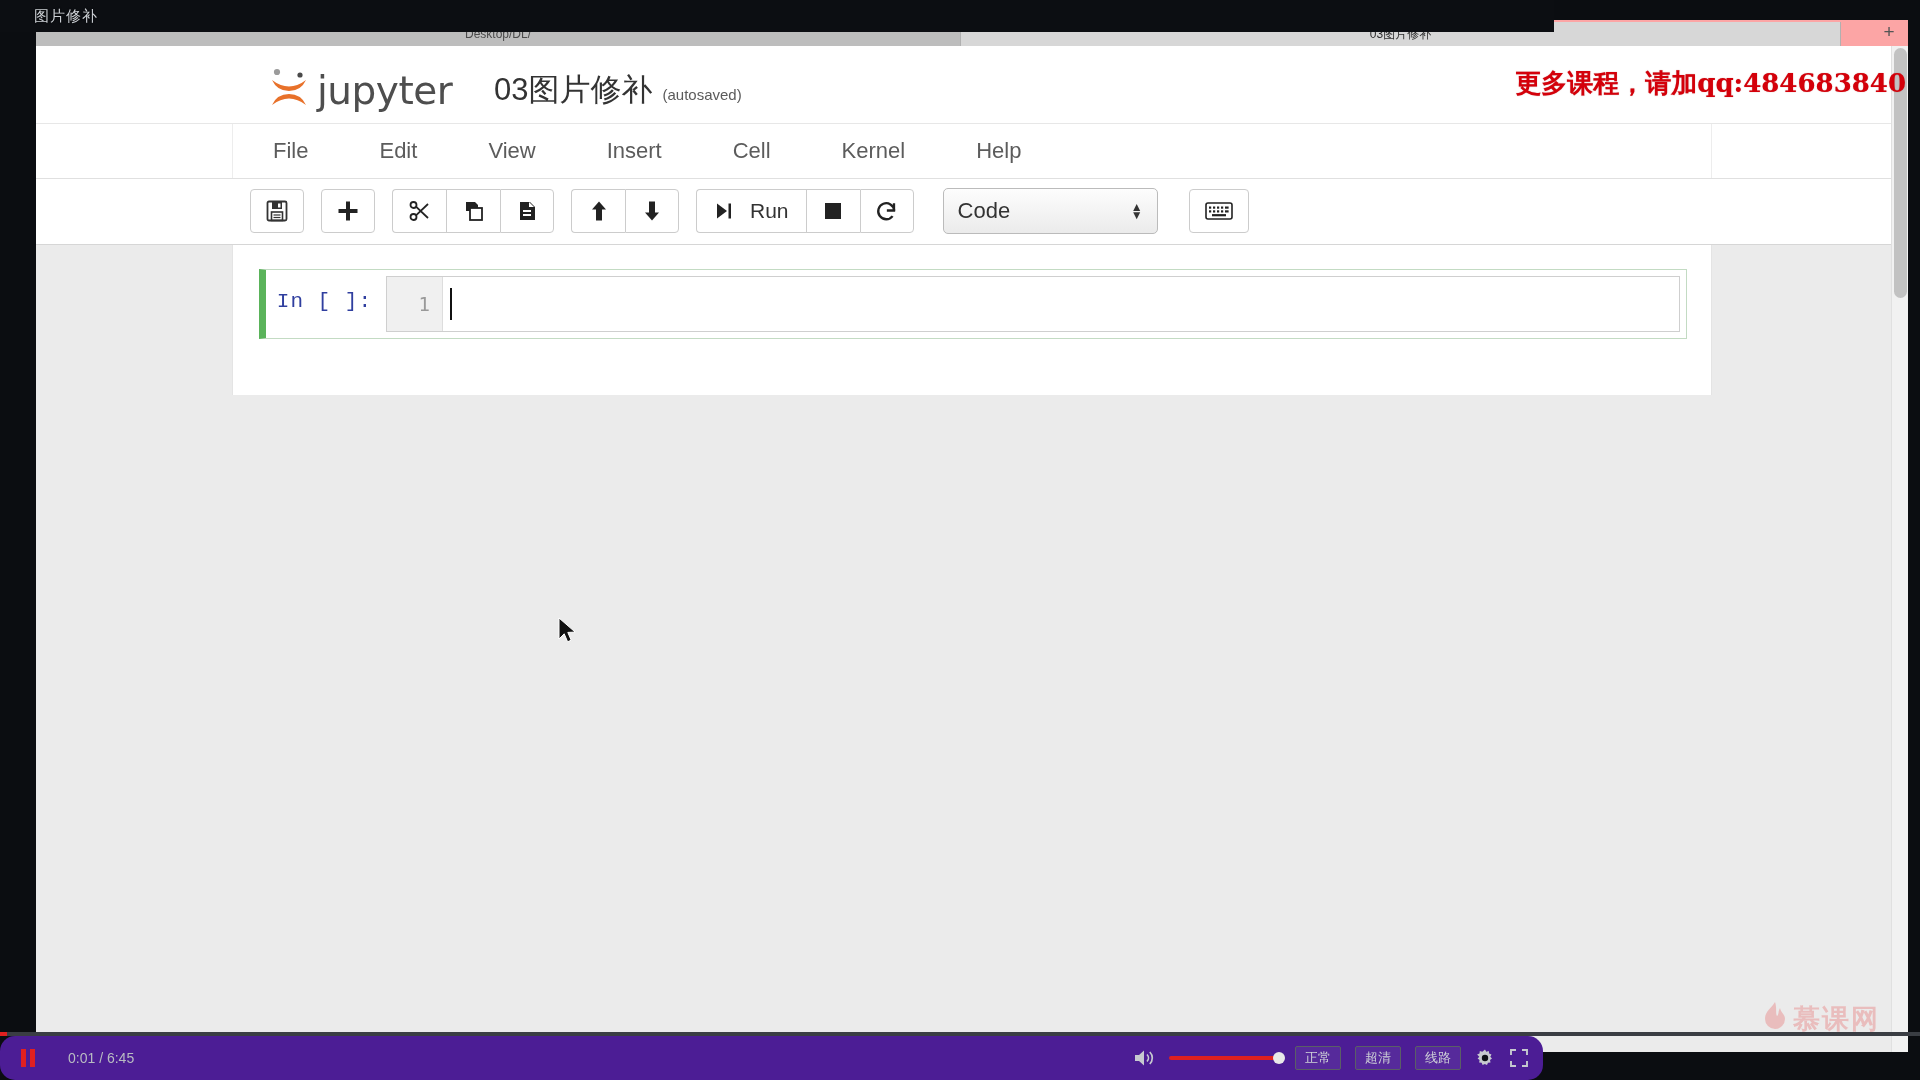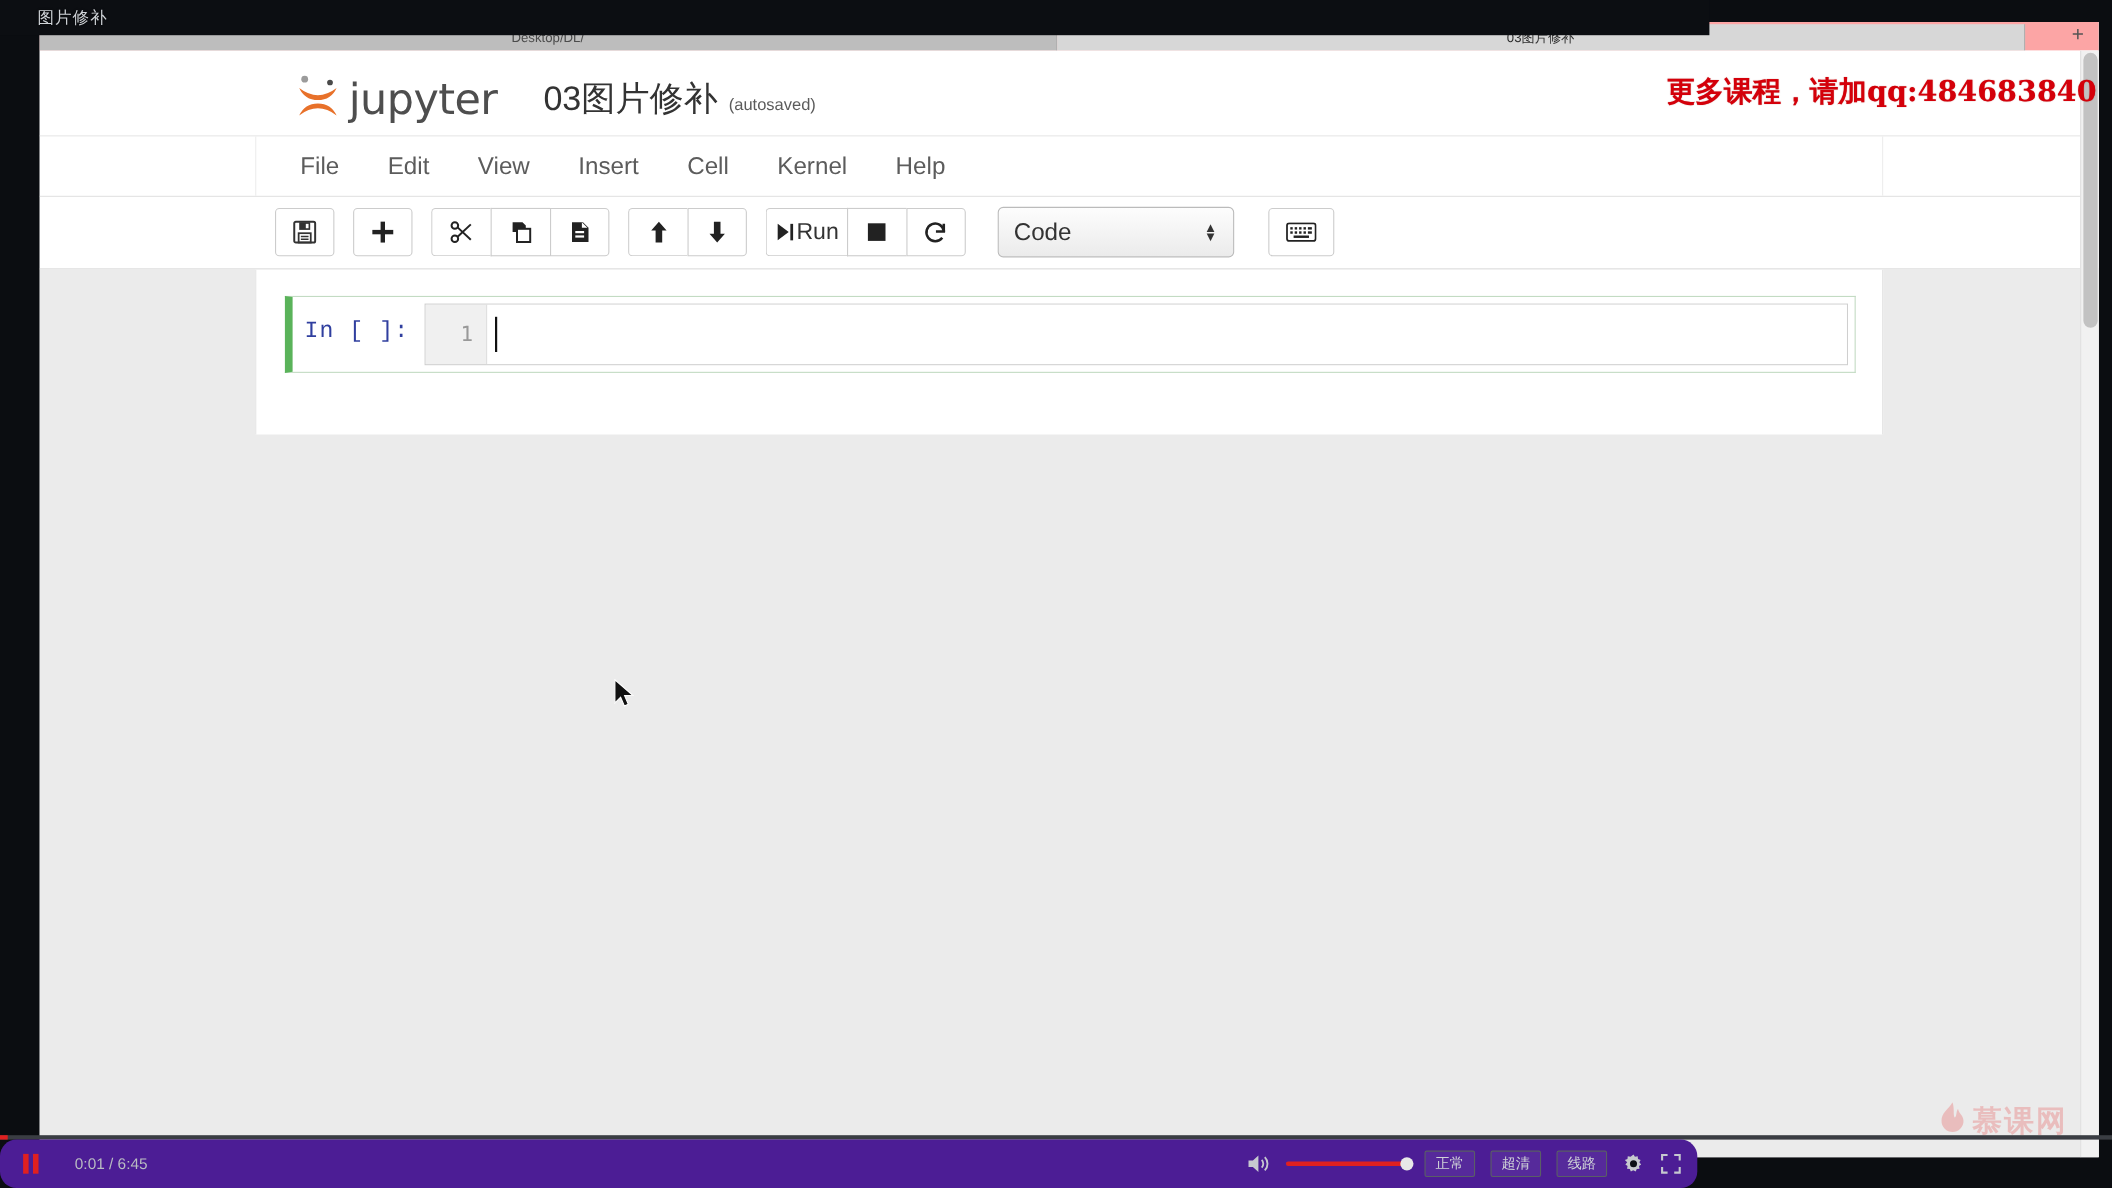--- a/index.html
+++ b/index.html
@@ -180,20 +180,21 @@
   #menubar {
     position: relative;
     width: 1480px;
     margin: 0 auto;
     height: 54px;
     display: flex;
     align-items: center;
     border-left: 1px solid #ededed;
     border-right: 1px solid #ededed;
     padding-left: 18px;
+    gap: 27px;
   }
   .menu-item {
     font-size: 22px;
     color: #5c5c5c;
     padding: 8px 22px;
     font-family: "Liberation Sans", sans-serif;
   }
   #menubar-right {
     position: absolute;
     right: 16px;
@@ -250,21 +251,21 @@
     background: #fff;
     display: flex;
     align-items: center;
     justify-content: center;
     color: #333;
   }
   .btn-group .tbtn { border-radius: 0; border-right-width: 0; }
   .btn-group .tbtn:first-child { border-radius: 4px 0 0 4px; }
   .btn-group .tbtn:last-child { border-radius: 0 4px 4px 0; border-right-width: 1px; }
   .btn-group .tbtn:only-child { border-radius: 4px; border-right-width: 1px; }
-  .tbtn.wide { width: auto; padding: 0 7px; gap: 0; font-size: 21px; color: #333; }
+  .tbtn.wide { width: auto; padding: 0 17px; gap: 16px; font-size: 21px; color: #333; }
   .tbtn svg { display: block; }
 
   #celltype-select {
     width: 215px; height: 46px;
     border: 1px solid #bbb;
     border-radius: 5px;
     background: linear-gradient(#fdfdfd, #ebebeb);
     display: flex;
     align-items: center;
     padding: 0 14px;

